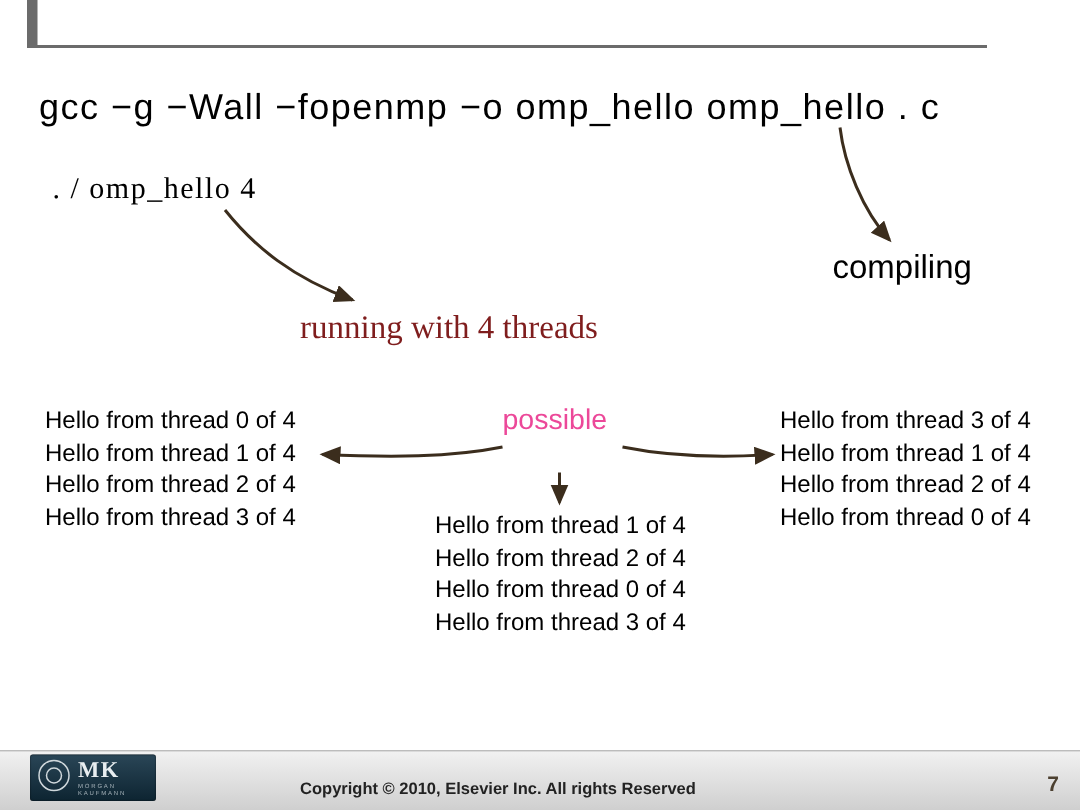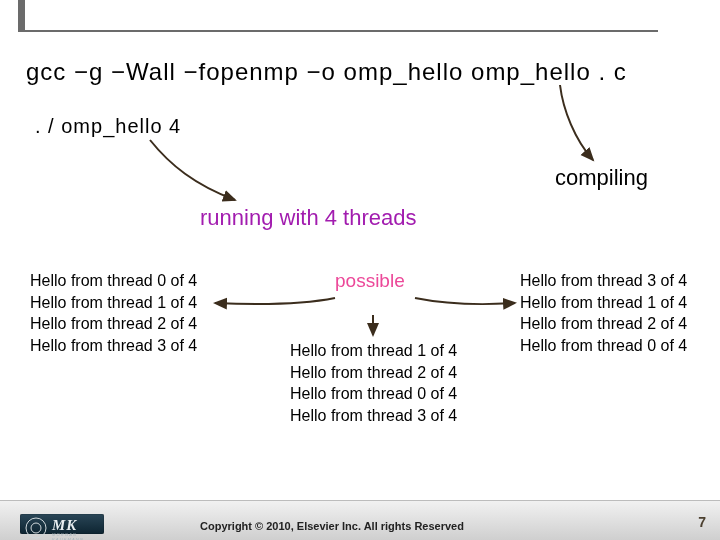--- a/index.html
+++ b/index.html
@@ -33,38 +33,39 @@
     top: 58px;
     font-family: Liberation Sans, sans-serif;
     font-size: 24px;
     letter-spacing: 1px;
     color: #000;
   }
   .code2 {
     position: absolute;
     left: 35px;
     top: 115px;
-    font-family: Liberation Sans, sans-serif;
+    font-family: Liberation Serif, serif;
     font-size: 20px;
     letter-spacing: 1px;
     color: #000;
   }
   .lbl-compiling {
     position: absolute;
     left: 555px;
     top: 165px;
     font-size: 22px;
     color: #000;
   }
   .lbl-running {
     position: absolute;
     left: 200px;
     top: 205px;
     font-size: 22px;
-    color: #a21caf;
+    color: #7f1d1d;
+    font-family: Liberation Serif, serif;
   }
   .lbl-possible {
     position: absolute;
     left: 335px;
     top: 270px;
     text-align: center;
     font-size: 19px;
     line-height: 1.15;
     color: #ec4899;
   }
@@ -116,25 +117,24 @@
     bottom: 10px;
     font-size: 14px;
     font-weight: bold;
     color: #4c4030;
   }
   .mk-badge {
     position: absolute;
     left: 20px;
     bottom: 6px;
     width: 84px;
-    height: 20px;
+    height: 31px;
     background: linear-gradient(#2a4657,#0d2431);
     border-radius: 2px;
     box-shadow: 0 0 1px #000 inset;
-    font-style: italic;
   }
   .mk-badge svg { position:absolute; left:5px; top:3px; }
   .mk-text {
     position: absolute;
     left: 32px;
     top: 3px;
     color: #e8edf0;
     font-size: 15px;
     font-weight: bold;
     letter-spacing: 1px;

